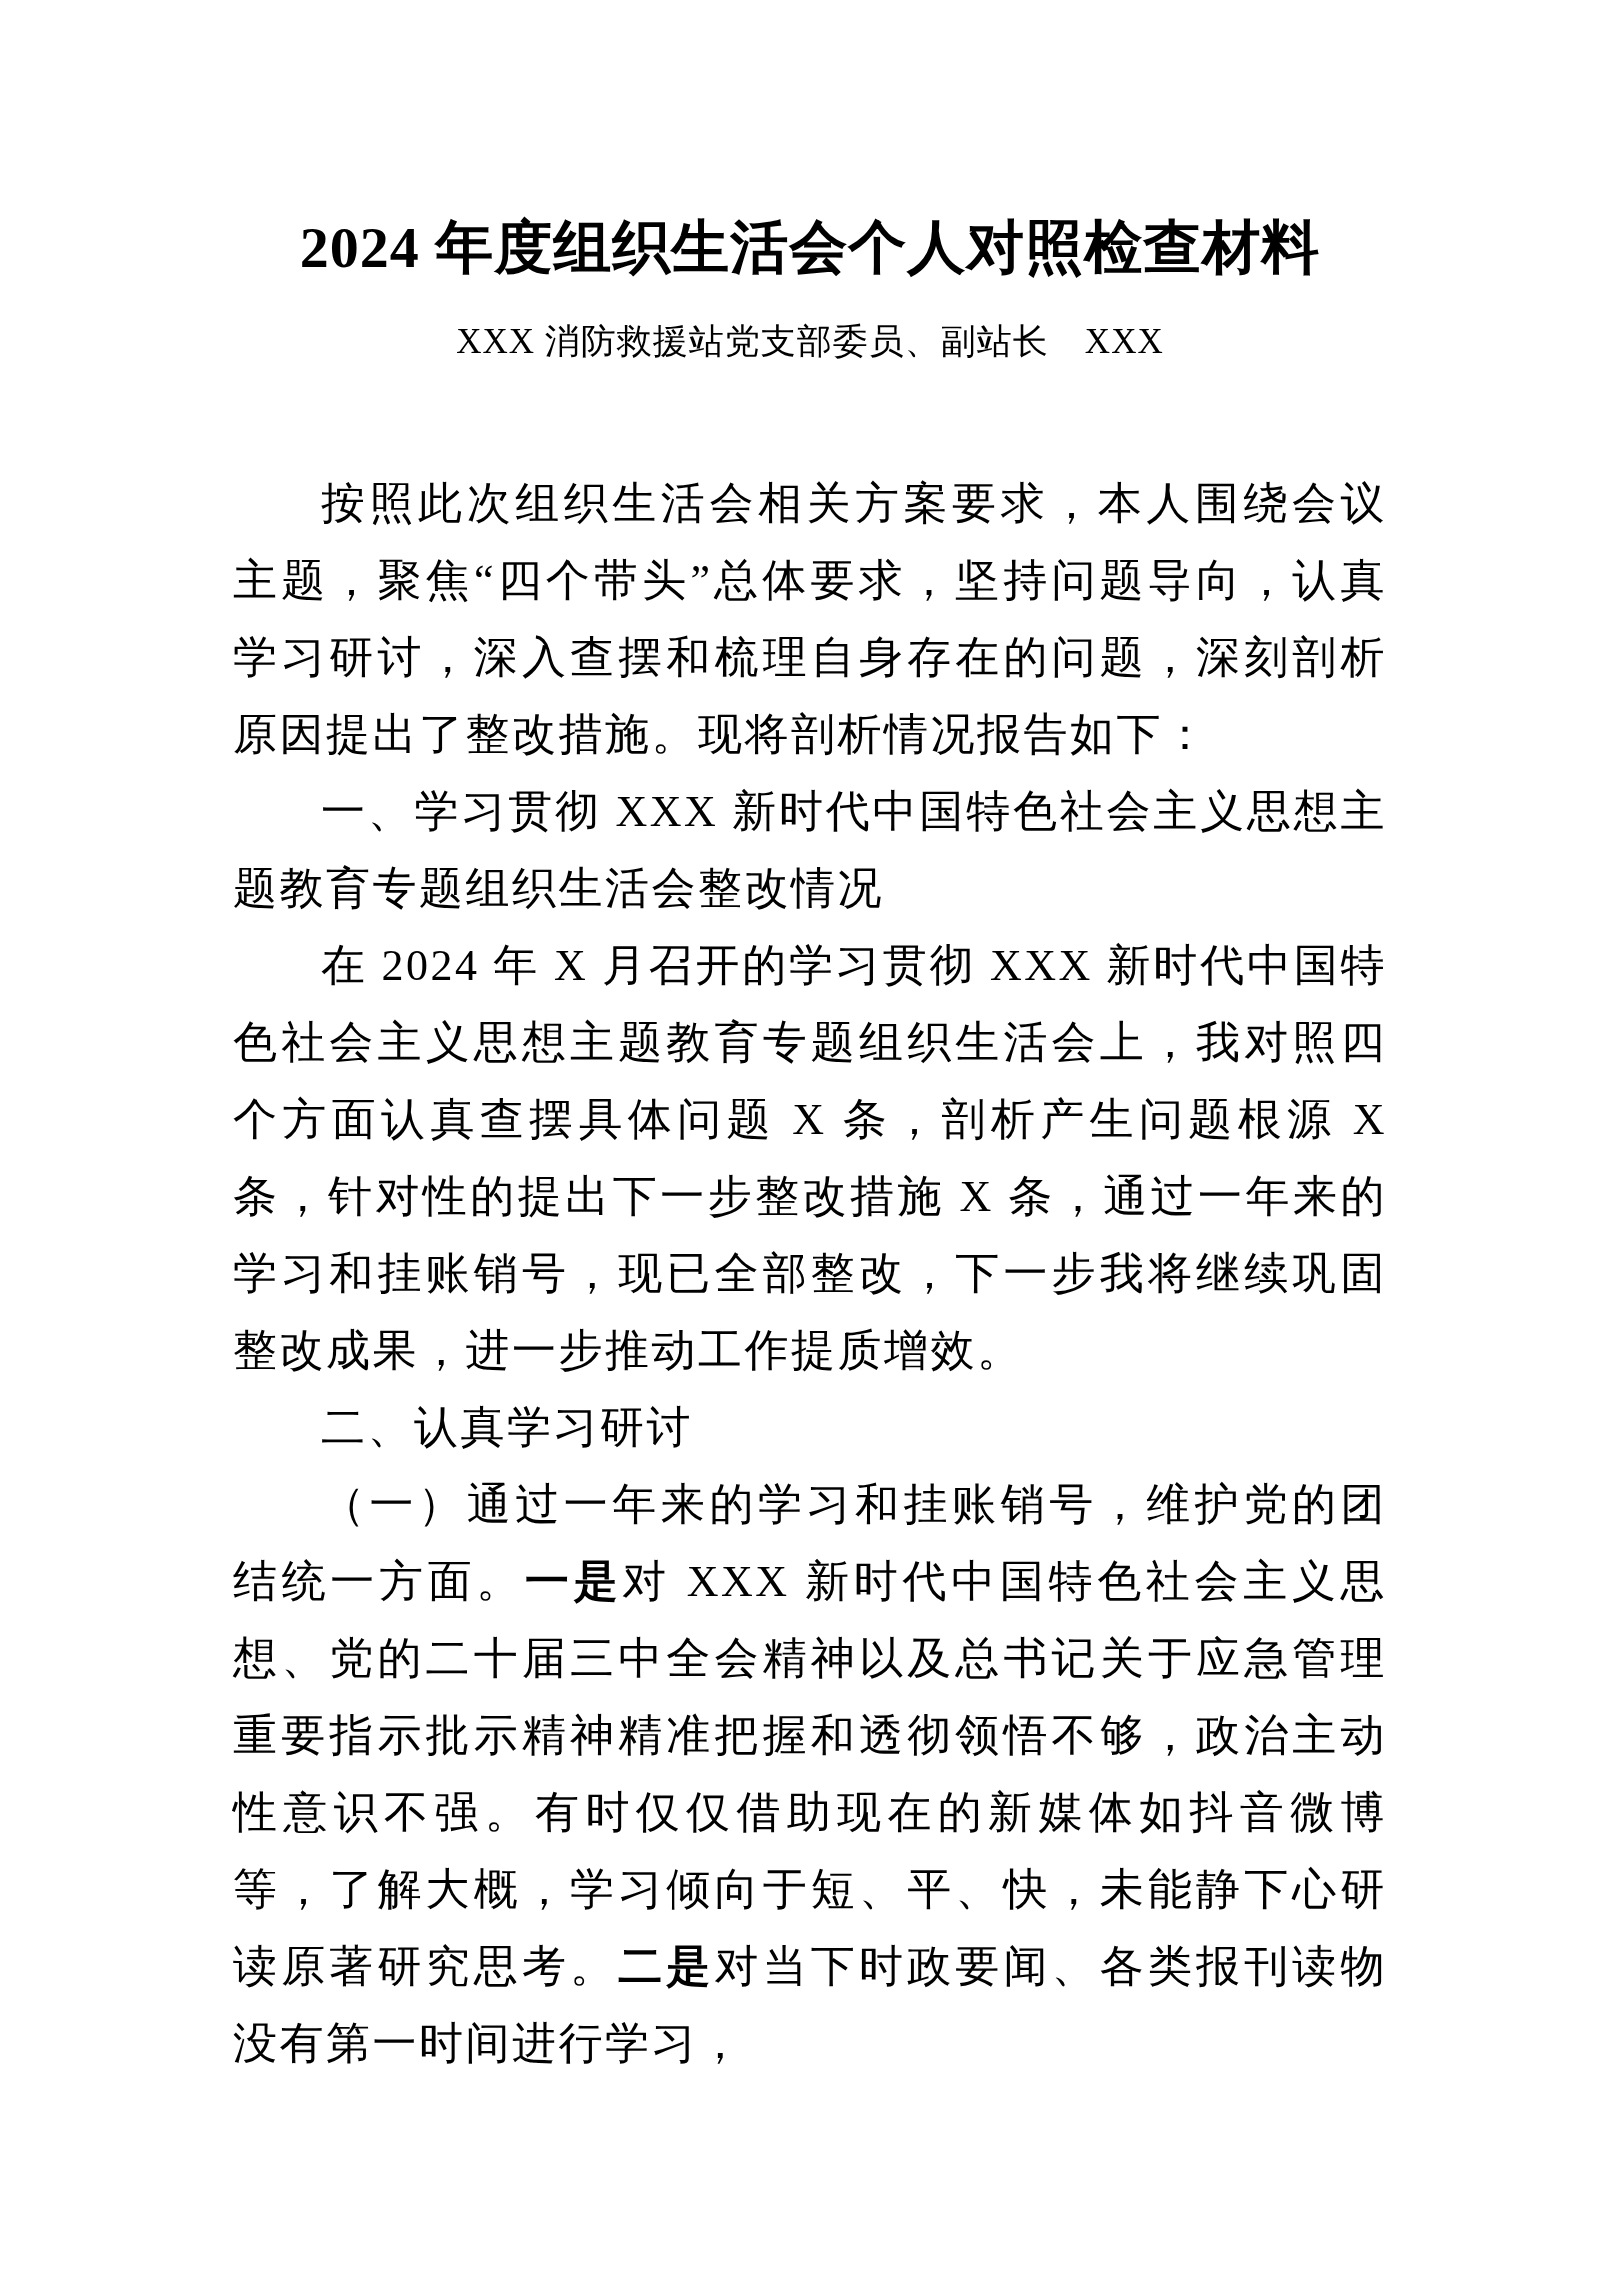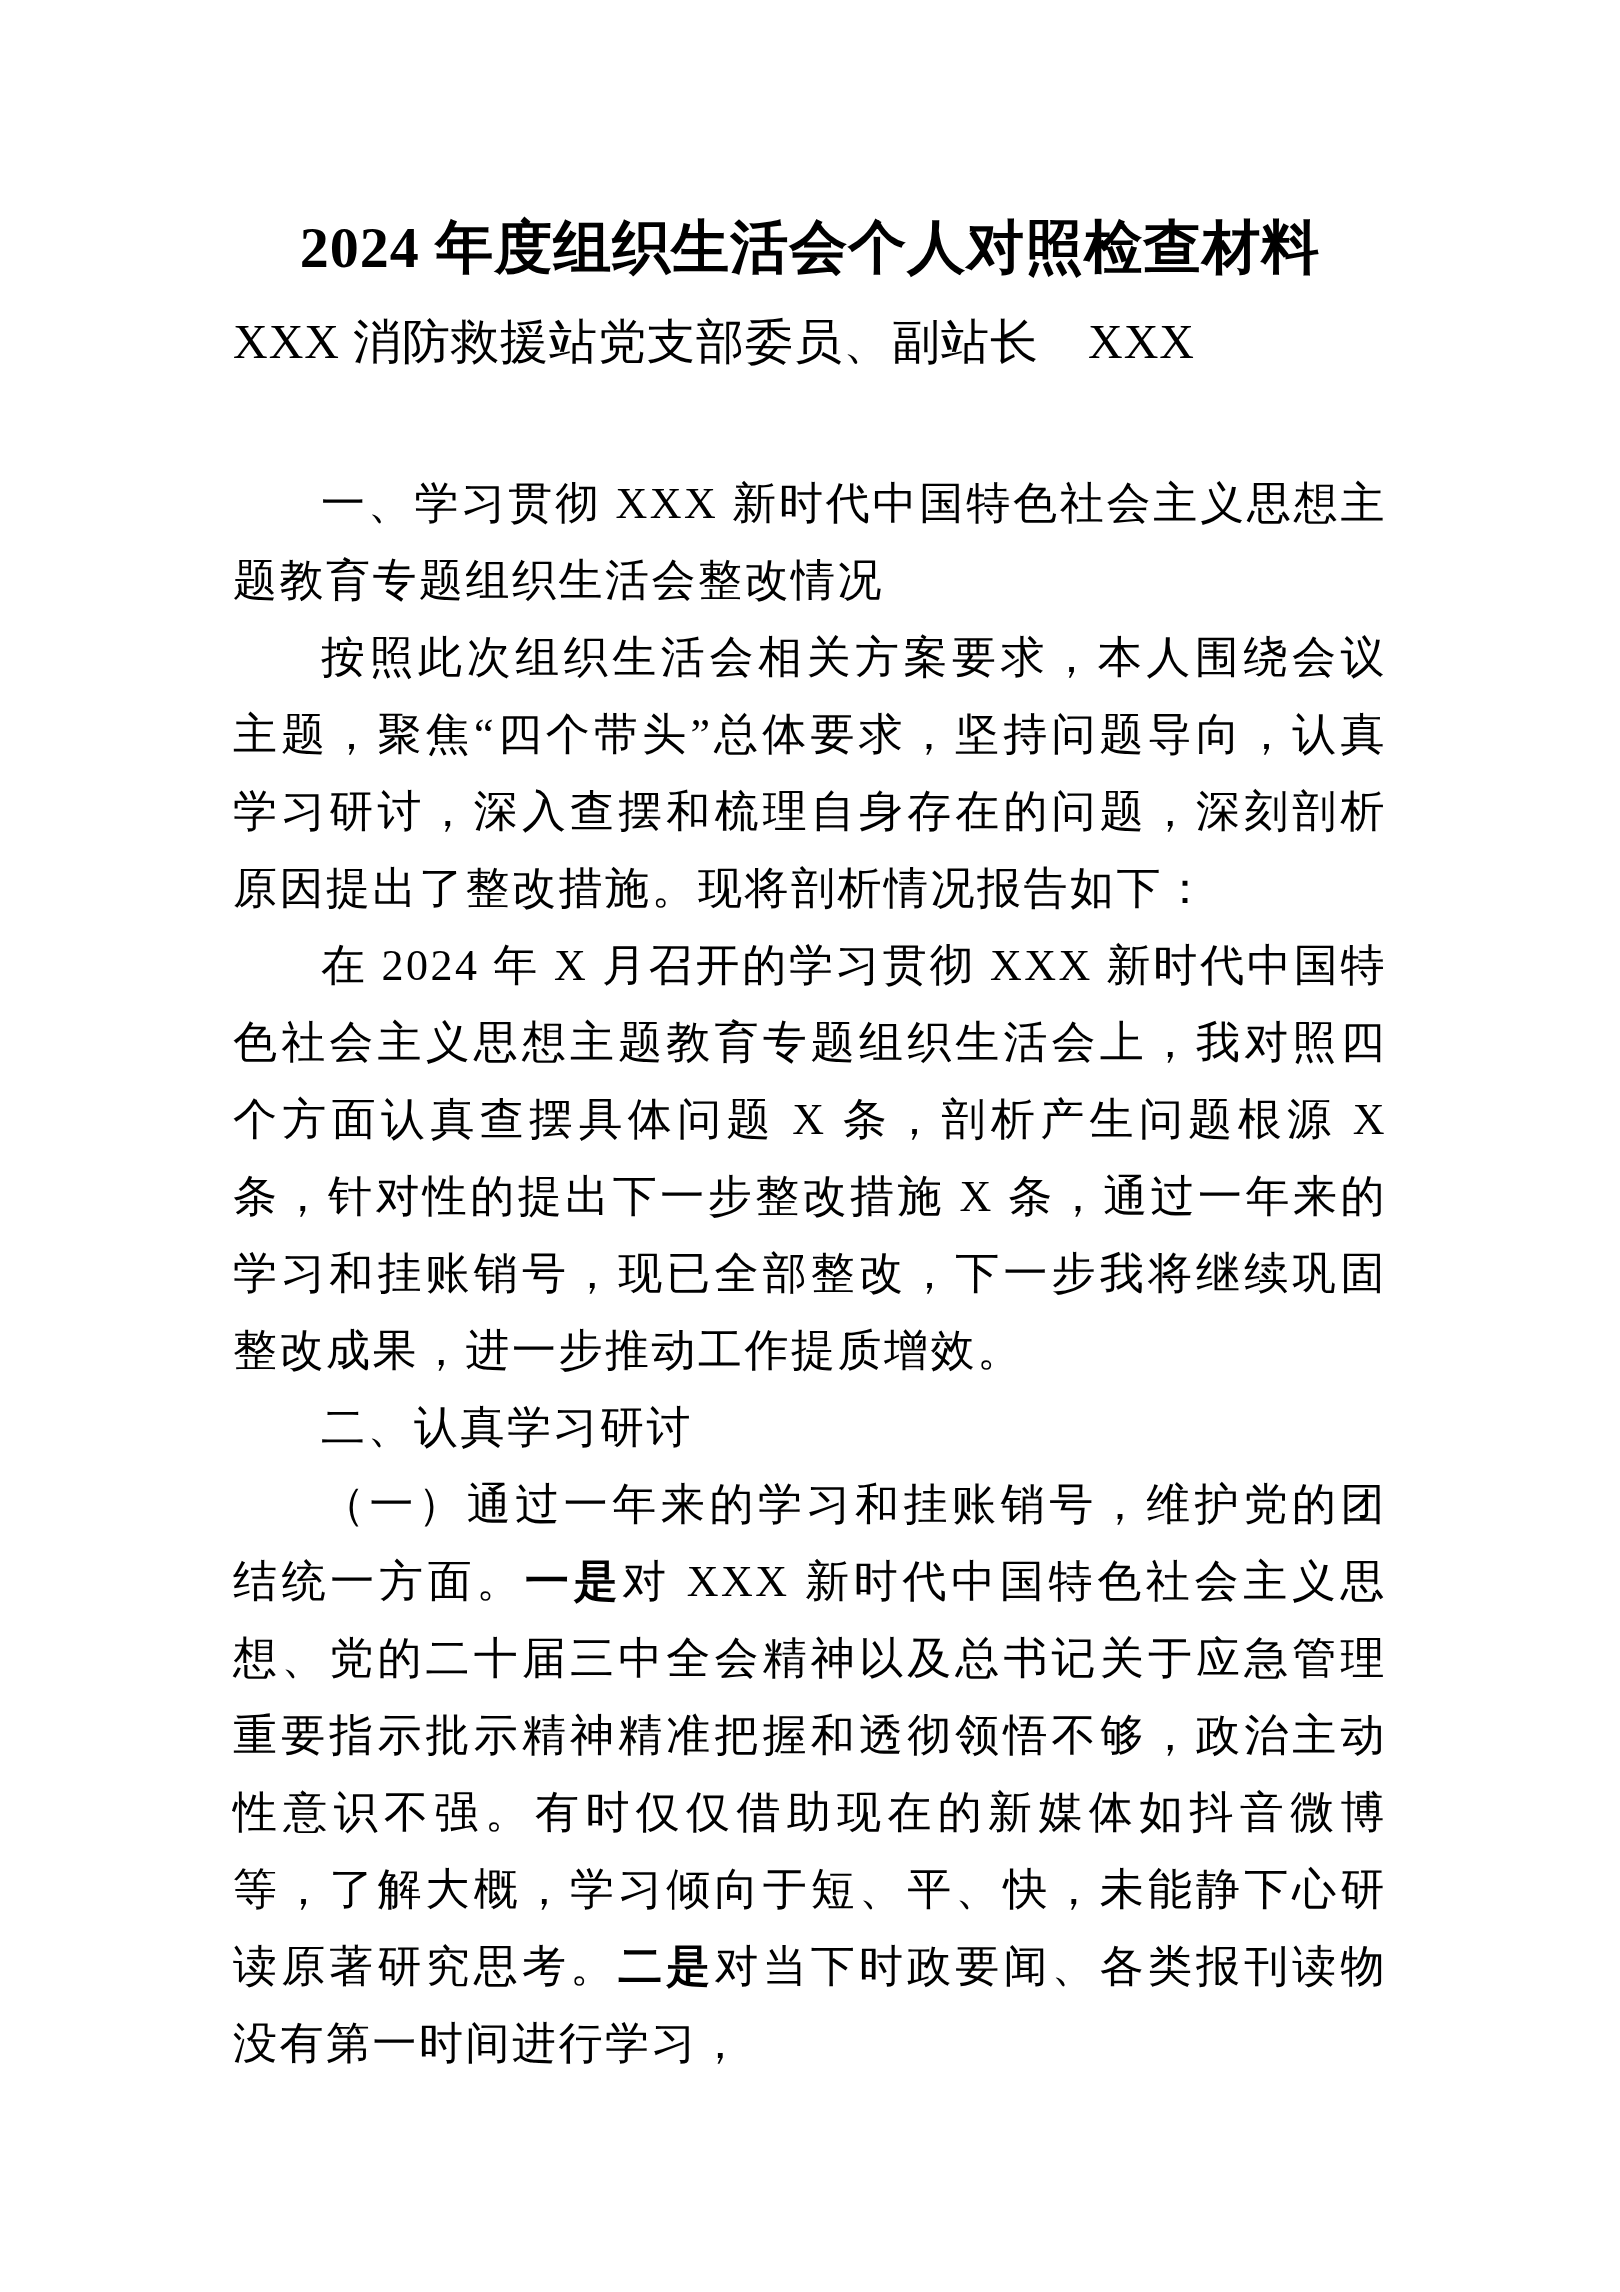--- a/index.html
+++ b/index.html
@@ -25,24 +25,24 @@
     margin: 0;
     font-size: 58px;
     font-weight: 700;
     line-height: 74px;
     text-align: center;
     letter-spacing: 1px;
     white-space: nowrap;
   }
   .doc-subtitle {
     margin: 26.5px 0 0 0;
-    font-size: 48px;
+    font-size: 35px;
     font-weight: 400;
     line-height: 59px;
-    text-align: left;
+    text-align: center;
     letter-spacing: 1px;
     white-space: nowrap;
   }
   .doc-body {
     margin-top: 94px;
     font-size: 44px;
     line-height: 77px;
     text-align: justify;
     text-justify: inter-character;
     letter-spacing: 2.5px;
@@ -56,20 +56,20 @@
     font-weight: 700;
   }
 </style>
 </head>
 <body>
 
 <div class="page">
   <h1 class="doc-title">2024 年度组织生活会个人对照检查材料</h1>
   <div class="doc-subtitle">XXX 消防救援站党支部委员、副站长　XXX</div>
   <div class="doc-body" id="doc-body">
+      <p><span>按照此次组织生活会相关方案要求，本人围绕会议主题，聚焦“四个带头”总体要求，坚持问题导向，认真学习研讨，深入查摆和梳理自身存在的问题，深刻剖析原因提出了整改措施。现将剖析情况报告如下：</span></p>
       <p><span>一、学习贯彻 XXX 新时代中国特色社会主义思想主题教育专题组织生活会整改情况</span></p>
-      <p><span>按照此次组织生活会相关方案要求，本人围绕会议主题，聚焦“四个带头”总体要求，坚持问题导向，认真学习研讨，深入查摆和梳理自身存在的问题，深刻剖析原因提出了整改措施。现将剖析情况报告如下：</span></p>
       <p><span>在 2024 年 X 月召开的学习贯彻 XXX 新时代中国特色社会主义思想主题教育专题组织生活会上，我对照四个方面认真查摆具体问题 X 条，剖析产生问题根源 X 条，针对性的提出下一步整改措施 X 条，通过一年来的学习和挂账销号，现已全部整改，下一步我将继续巩固整改成果，进一步推动工作提质增效。</span></p>
       <p><span>二、认真学习研讨</span></p>
       <p><span>（一）通过一年来的学习和挂账销号，维护党的团结统一方面。</span><span class="bold">一是</span><span>对 XXX 新时代中国特色社会主义思想、党的二十届三中全会精神以及总书记关于应急管理重要指示批示精神精准把握和透彻领悟不够，政治主动性意识不强。有时仅仅借助现在的新媒体如抖音微博等，了解大概，学习倾向于短、平、快，未能静下心研读原著研究思考。</span><span class="bold">二是</span><span>对当下时政要闻、各类报刊读物没有第一时间进行学习，</span></p>
     </div>
 </div>
 
 
 </body></html>

